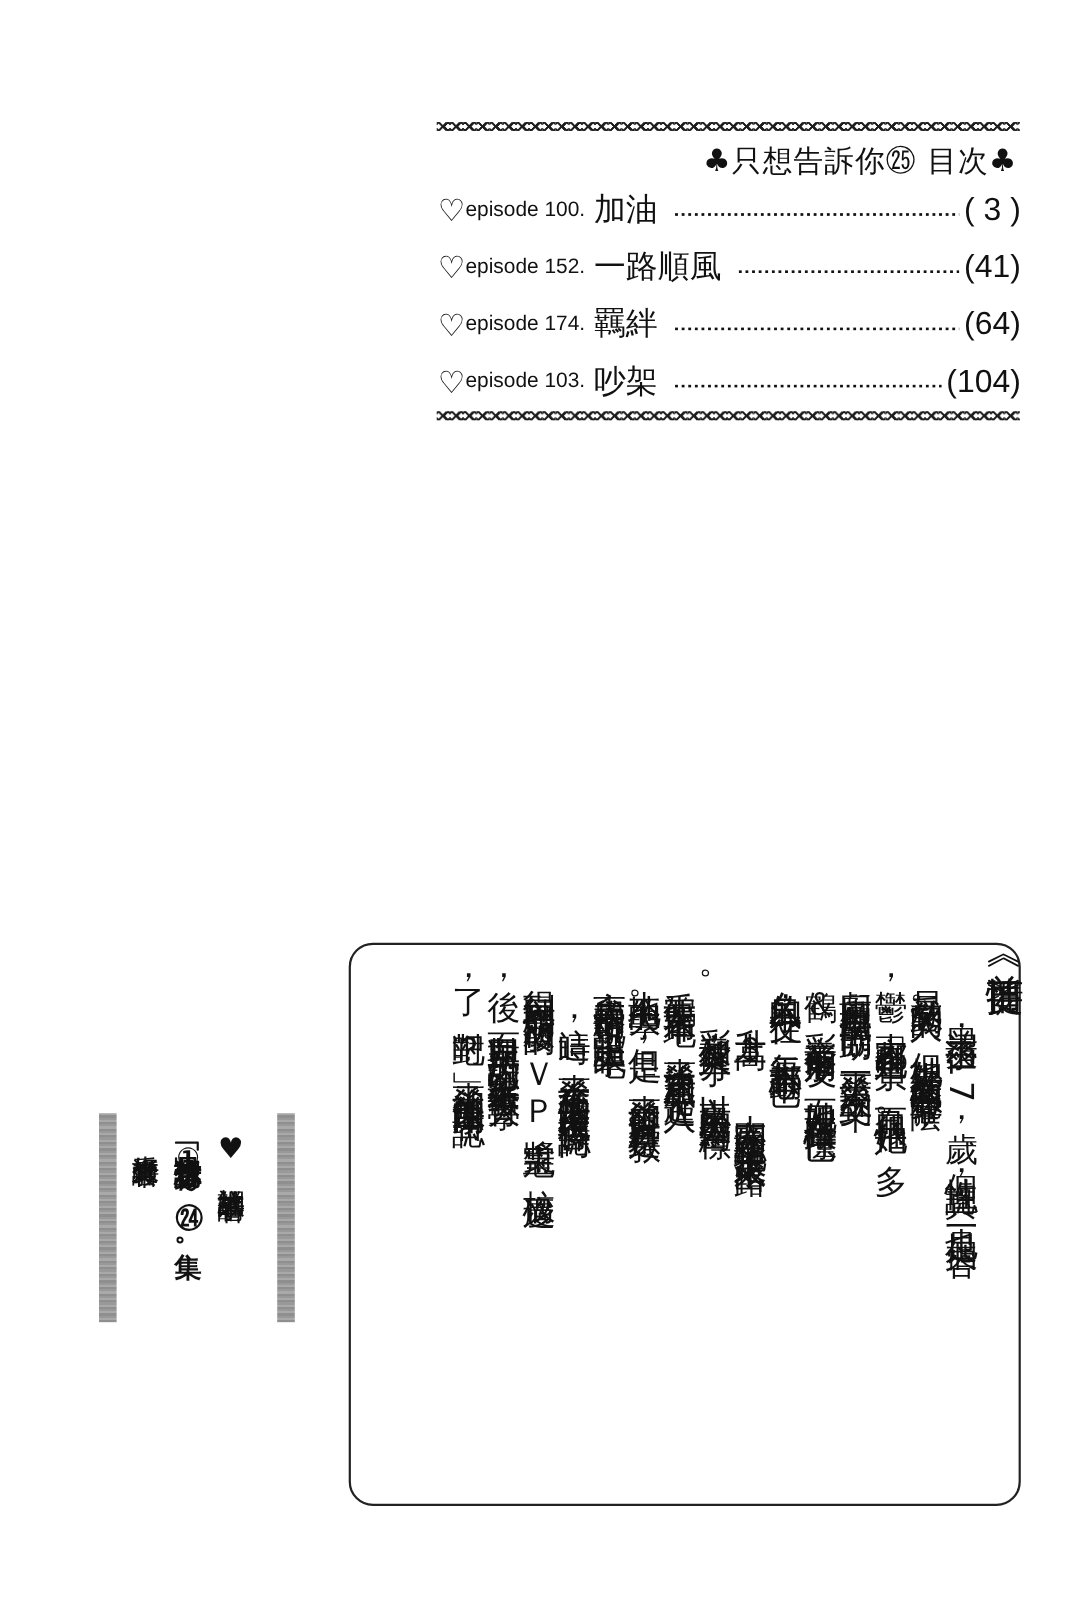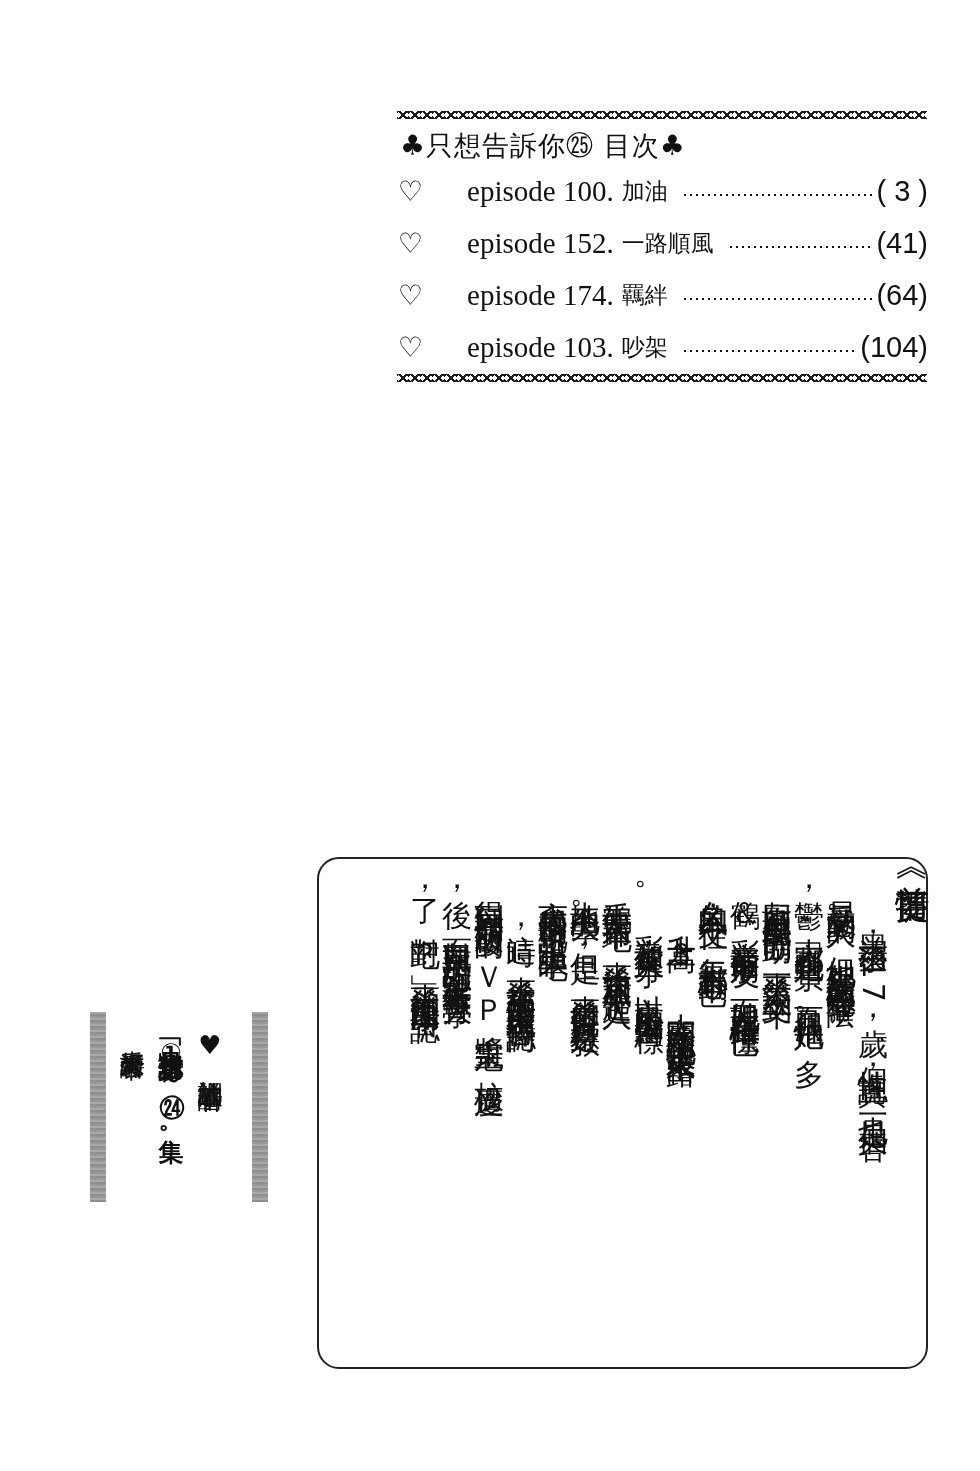--- a/index.html
+++ b/index.html
@@ -19,39 +19,39 @@
       repeating-linear-gradient(45deg, #111 0 2px, transparent 2px 6px);
     background-size: 12px 8px;
     opacity: 0.95;
   }
   .wavy.top { top: 111px; }
   .wavy.bottom { top: 374px; }
 
   .toc-title {
     position: absolute;
     top: 128px; left: 400px; width: 525px;
-    text-align: left;
+    text-align: right;
     font-size: 27px;
     letter-spacing: 1px;
     white-space: nowrap;
   }
   .toc-title .club { font-size: 28px; }
 
   .toc-row {
     position: absolute;
     left: 398px; width: 530px;
     height: 40px;
     display: flex;
     align-items: center;
     font-size: 28px;
     white-space: nowrap;
   }
   .toc-row .heart { font-size: 28px; margin-right: 0px; }
-  .toc-row .ep { font-family: Liberation Serif, serif; font-size: 29px; margin-left: 44px; }
-  .toc-row .ttl { margin-left: 8px; font-size: 23px; }
+  .toc-row .ep { font-family: Liberation Sans, sans-serif; font-size: 19px; }
+  .toc-row .ttl { margin-left: 8px; font-size: 29px; }
   .toc-row .dots {
     flex: 1;
     margin: 0 4px 0 14px;
     height: 4px;
     background-image: radial-gradient(circle, #111 1.2px, transparent 1.5px);
     background-size: 6px 4px;
     background-repeat: repeat-x;
     align-self: center;
     margin-top: 8px;
   }

